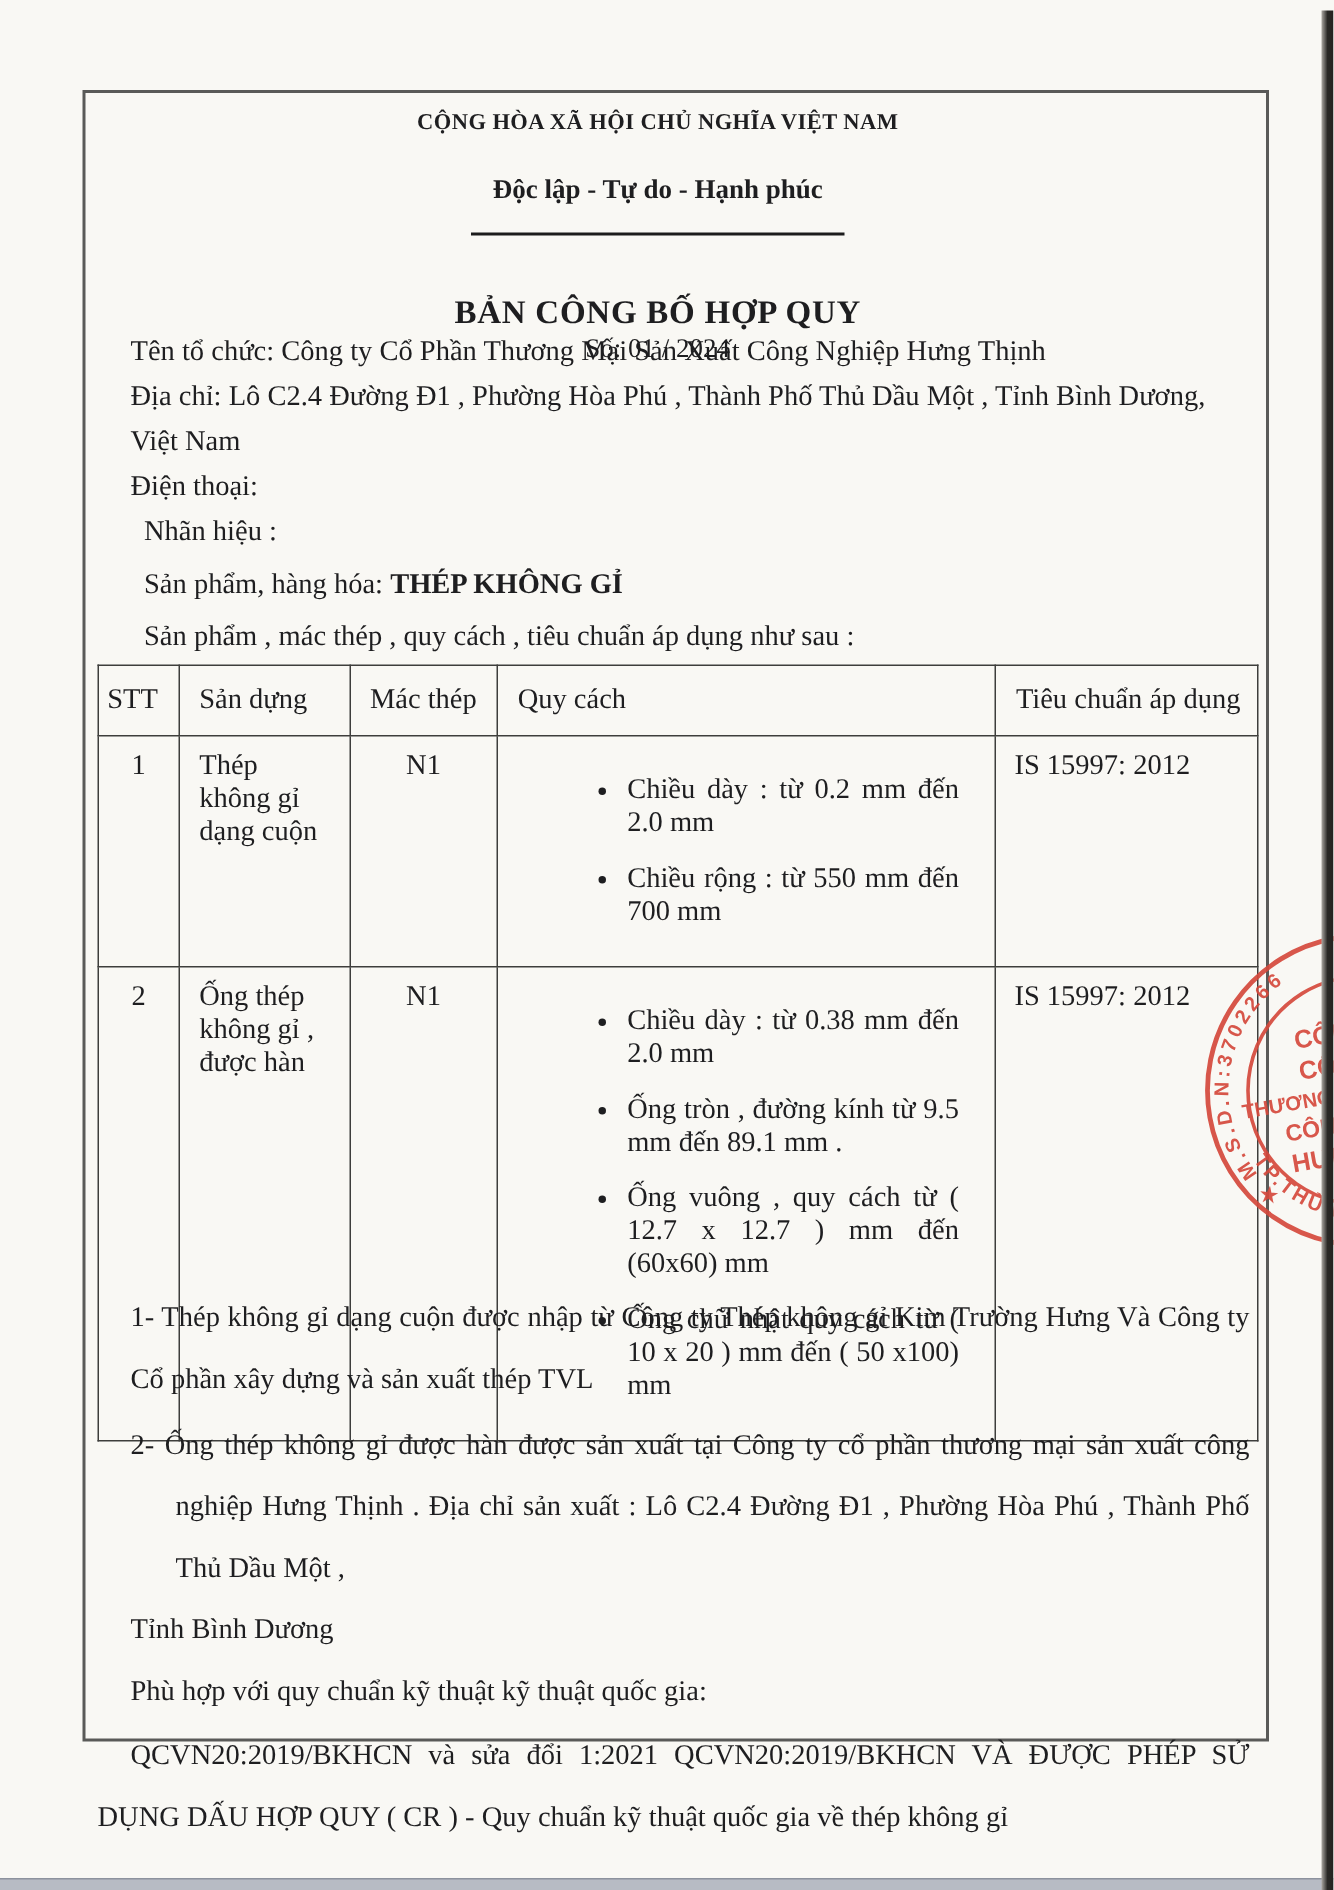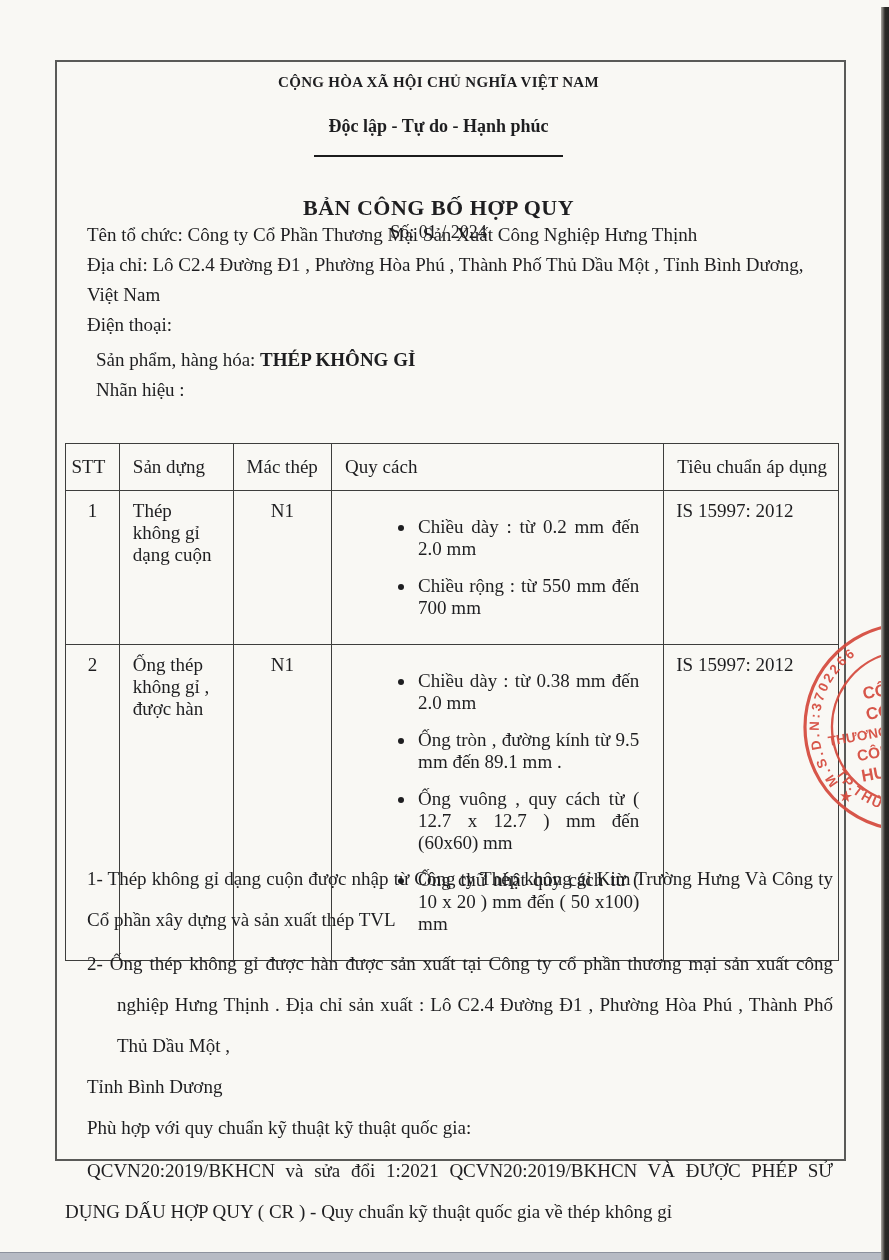--- a/index.html
+++ b/index.html
@@ -94,22 +94,23 @@
     <p class="motto-1">CỘNG HÒA XÃ HỘI CHỦ NGHĨA VIỆT NAM</p><br>
     <span class="motto-2">Độc lập - Tự do - Hạnh phúc</span>
     <p class="doc-title">BẢN CÔNG BỐ HỢP QUY</p>
     <p class="doc-number">Số: 01 / 2024</p>
   </div>
 
   <div class="info-block">
     <p>Tên tổ chức: Công ty Cổ Phần Thương Mại Sản Xuất Công Nghiệp Hưng Thịnh</p>
     <p>Địa chỉ: Lô C2.4 Đường Đ1 , Phường Hòa Phú , Thành Phố Thủ Dầu Một , Tỉnh Bình Dương, Việt Nam</p>
     <p>Điện thoại:</p>
+    <p class="indent">Nhãn hiệu :</p>
     <p class="indent gap-top"><span>Sản phẩm, hàng hóa: </span><span class="bold">THÉP KHÔNG GỈ</span></p>
-    <p class="indent">Nhãn hiệu :</p>
+    <p class="indent gap-top">Sản phẩm , mác thép , quy cách , tiêu chuẩn áp dụng như sau :</p>
   </div>
 
   <table class="spec-table">
     <colgroup>
       <col class="col-stt">
         <col class="col-sp">
         <col class="col-mac">
         <col class="col-qc">
         <col class="col-tc">
     </colgroup>

